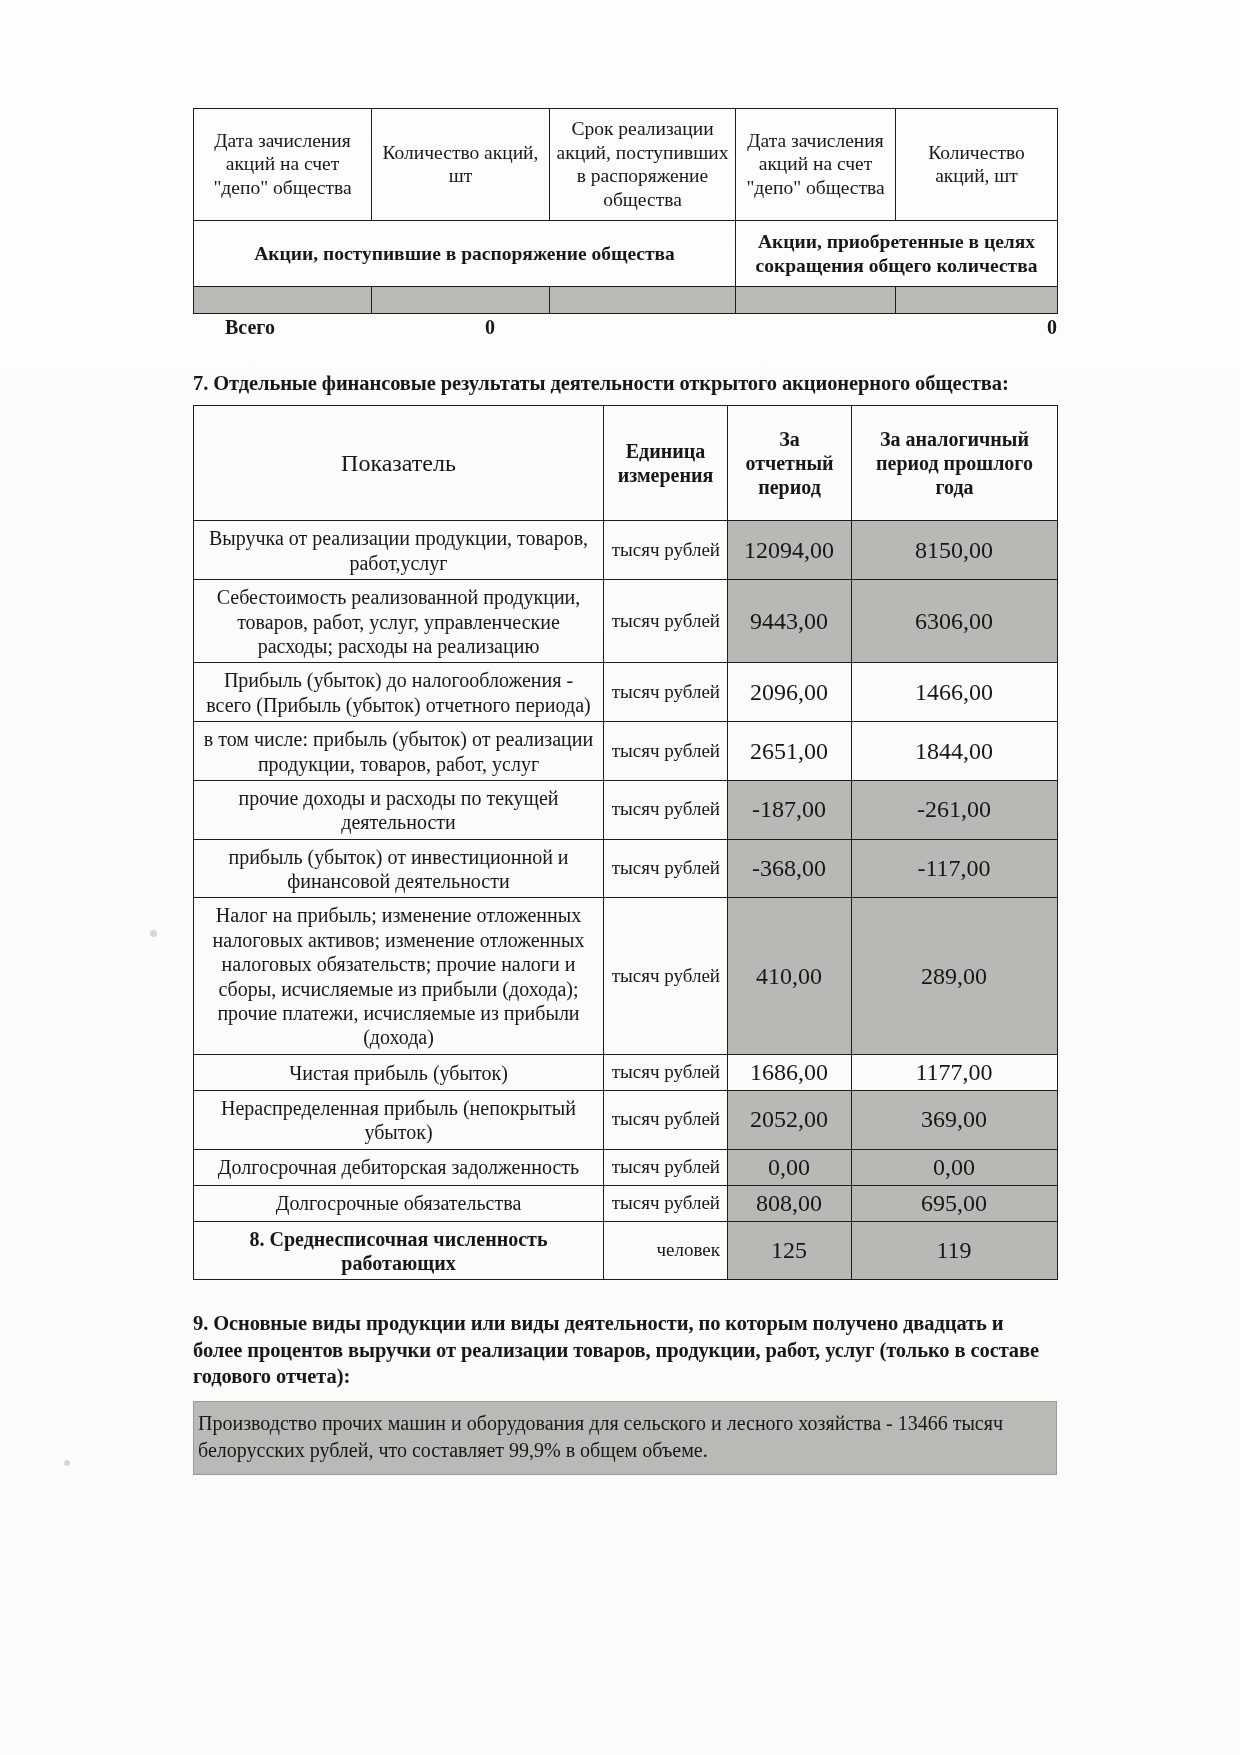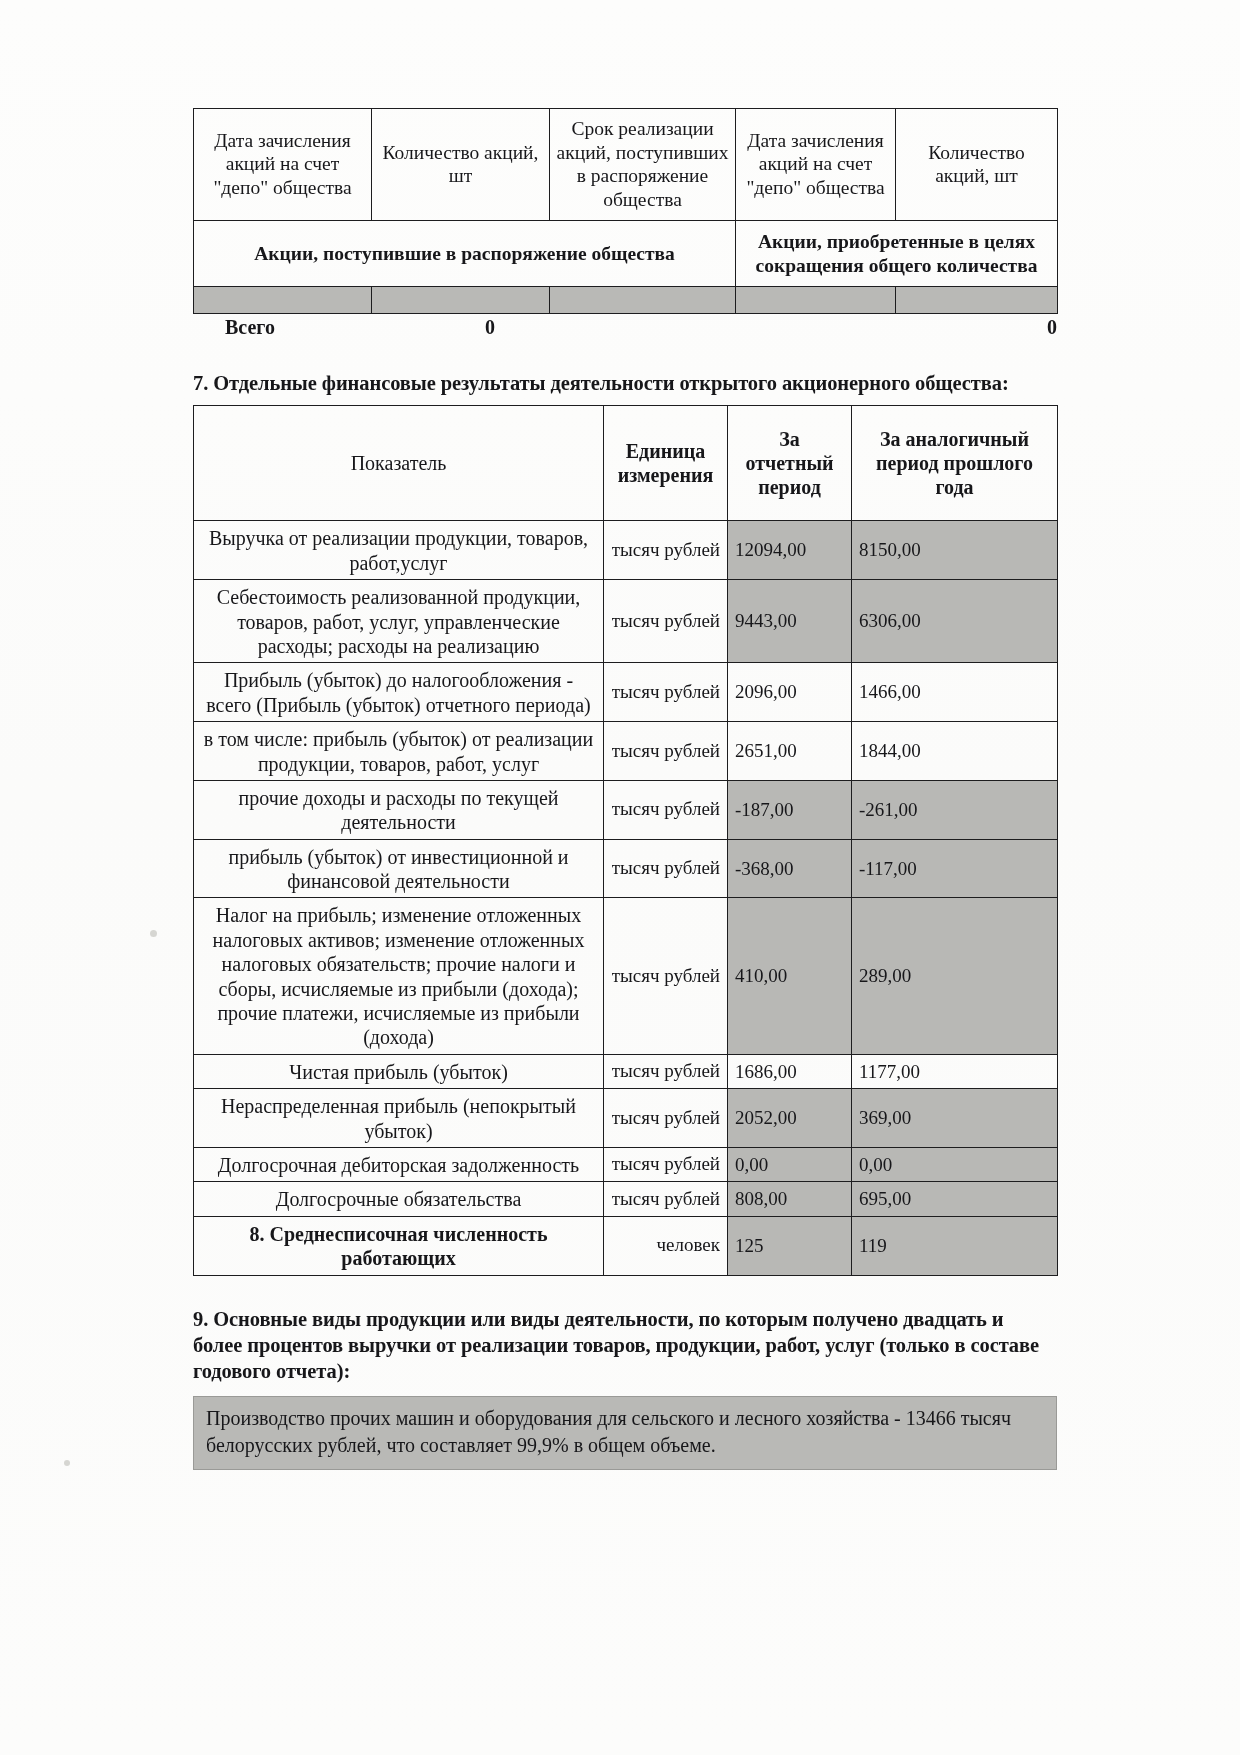--- a/index.html
+++ b/index.html
@@ -95,50 +95,50 @@
 
   .t2 thead th {
     text-align: center;
     font-weight: bold;
     font-size: 20px;
     line-height: 1.2;
     padding: 9px 5px;
     vertical-align: middle;
     height: 96px;
   }
-  .t2 thead th.indicator { font-weight: normal; font-size: 20px; }
+  .t2 thead th.indicator { font-weight: normal; font-size: 24px; }
   .t2 thead th.unit { font-weight: bold; font-size: 20px; }
 
   .t2 tbody td { padding: 4px 7px; }
   .t2 td.name {
     text-align: center;
     font-size: 20px;
     line-height: 1.22;
     vertical-align: top;
     padding-top: 5px;
   }
   .t2 td.name.mid { vertical-align: middle; }
   .t2 td.name.bold { font-weight: bold; }
   .t2 td.unit {
     text-align: right;
     font-size: 19px;
     line-height: 1.2;
   }
   .t2 td.val {
-    text-align: left;
-    font-size: 19px;
+    text-align: center;
+    font-size: 24px;
     padding-right: 8px;
   }
   .shaded { background: #b8b8b5; }
 
   
   .note-box {
     background: #b9b9b6;
     border: 1px solid #9a9a97;
-    padding: 8px 12px 11px 12px;
+    padding: 8px 12px 11px 4px;
     font-size: 20px;
     line-height: 1.33;
   }
   .note-box p { margin: 0; }
 
   
   .speck {
     position: absolute;
     background: #d6d6d2;
     border-radius: 50%;

